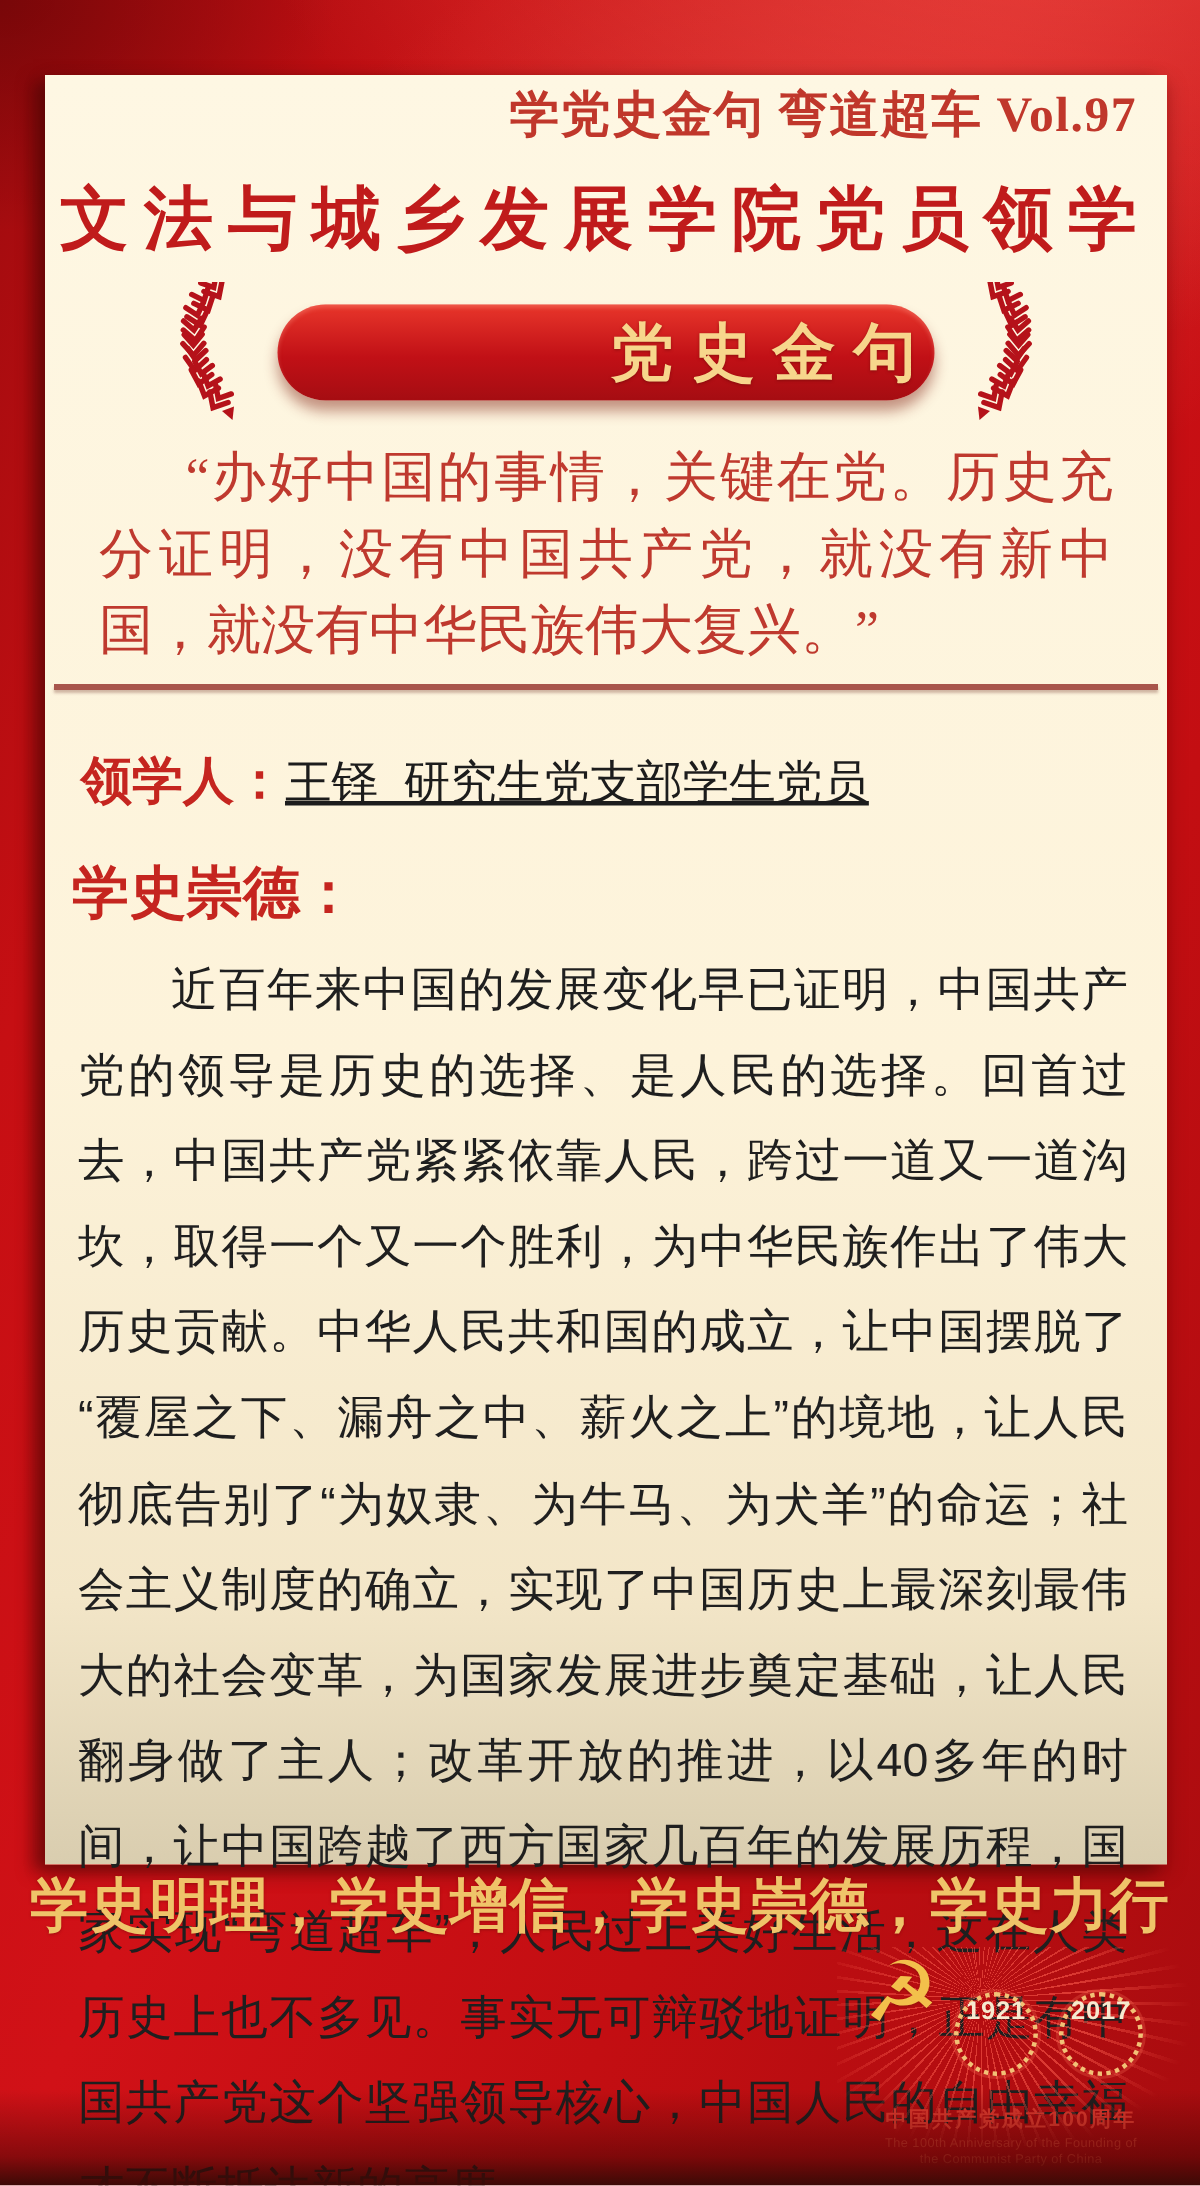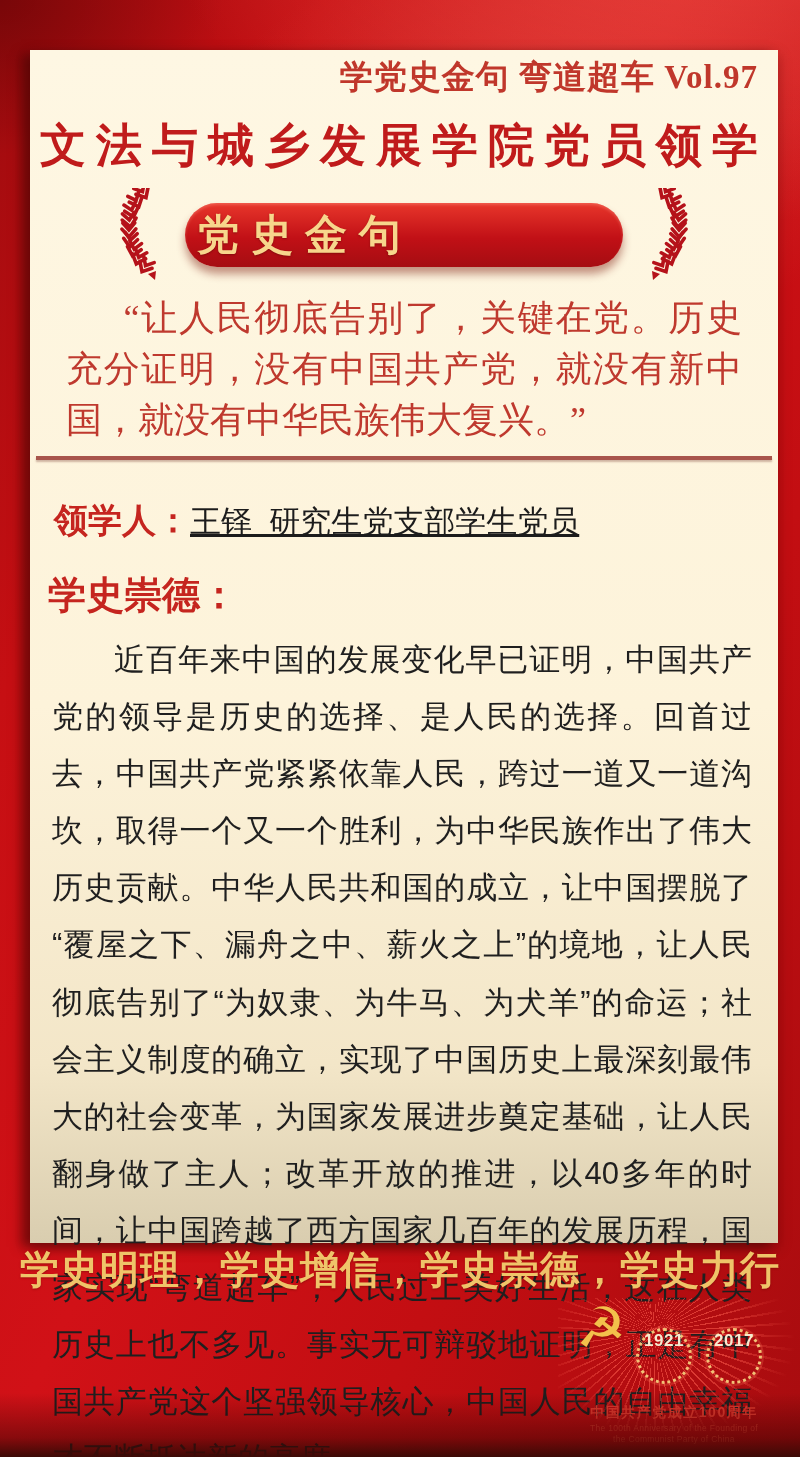--- a/index.html
+++ b/index.html
@@ -36,21 +36,21 @@
   }
   
   .banner-row{margin-top:14px;height:96px;display:flex;align-items:center;justify-content:center;gap:24px;}
   .laurel{width:46px;height:94px;flex:0 0 auto;}
   .laurel.right{transform:scaleX(-1);}
   .laurel .lv{stroke:#b5121a;stroke-width:3.6;fill:none;stroke-linecap:round;}
   .pill{
     width:438px;height:64px;border-radius:34px;
     background:linear-gradient(180deg,#e8362b 0%, #c11016 55%, #a50d12 100%);
     box-shadow:0 7px 9px rgba(125,25,12,.45), inset 0 2px 3px rgba(255,160,140,.35);
-    display:flex;align-items:center;justify-content:flex-start;
+    display:flex;align-items:center;justify-content:flex-end;
   }
   .pill-label{
     font-size:42px;font-weight:bold;color:#f7d68c;letter-spacing:12px;
     text-indent:12px;text-shadow:0 1px 2px rgba(90,10,5,.5);
   }
   
   .quote{
     margin:10px 36px 0 36px;
     font-family:"Liberation Serif", serif;
     font-size:36px;line-height:1.42;color:#bf392e;
@@ -202,21 +202,21 @@
             <path class="lv" d="M-6 -12 L0 -5 L6 -12"></path>
           </g>
         <g transform="translate(28 82) rotate(30)">
             <path class="lv" d="M-7 -6 L0 2 L7 -6"></path>
             <path class="lv" d="M-6 -12 L0 -5 L6 -12"></path>
           </g>
         <path d="M33 86 L40 92 L41 83 Z" fill="#b5121a"></path>
       </svg>
     </div>
 
-    <p class="quote">“让人民彻底告别了，关键在党。历史充分证明，没有中国共产党，就没有新中国，就没有中华民族伟大复兴。”</p>
+    <p class="quote">“办好中国的事情，关键在党。历史充分证明，没有中国共产党，就没有新中国，就没有中华民族伟大复兴。”</p>
 
 
     <div class="divider"></div>
 
     <div class="leader-row">
       <span class="leader-label">领学人：</span><span class="leader-value">王铎  研究生党支部学生党员</span>
     </div>
 
     <div class="reflection-heading">学史崇德：</div>
 

